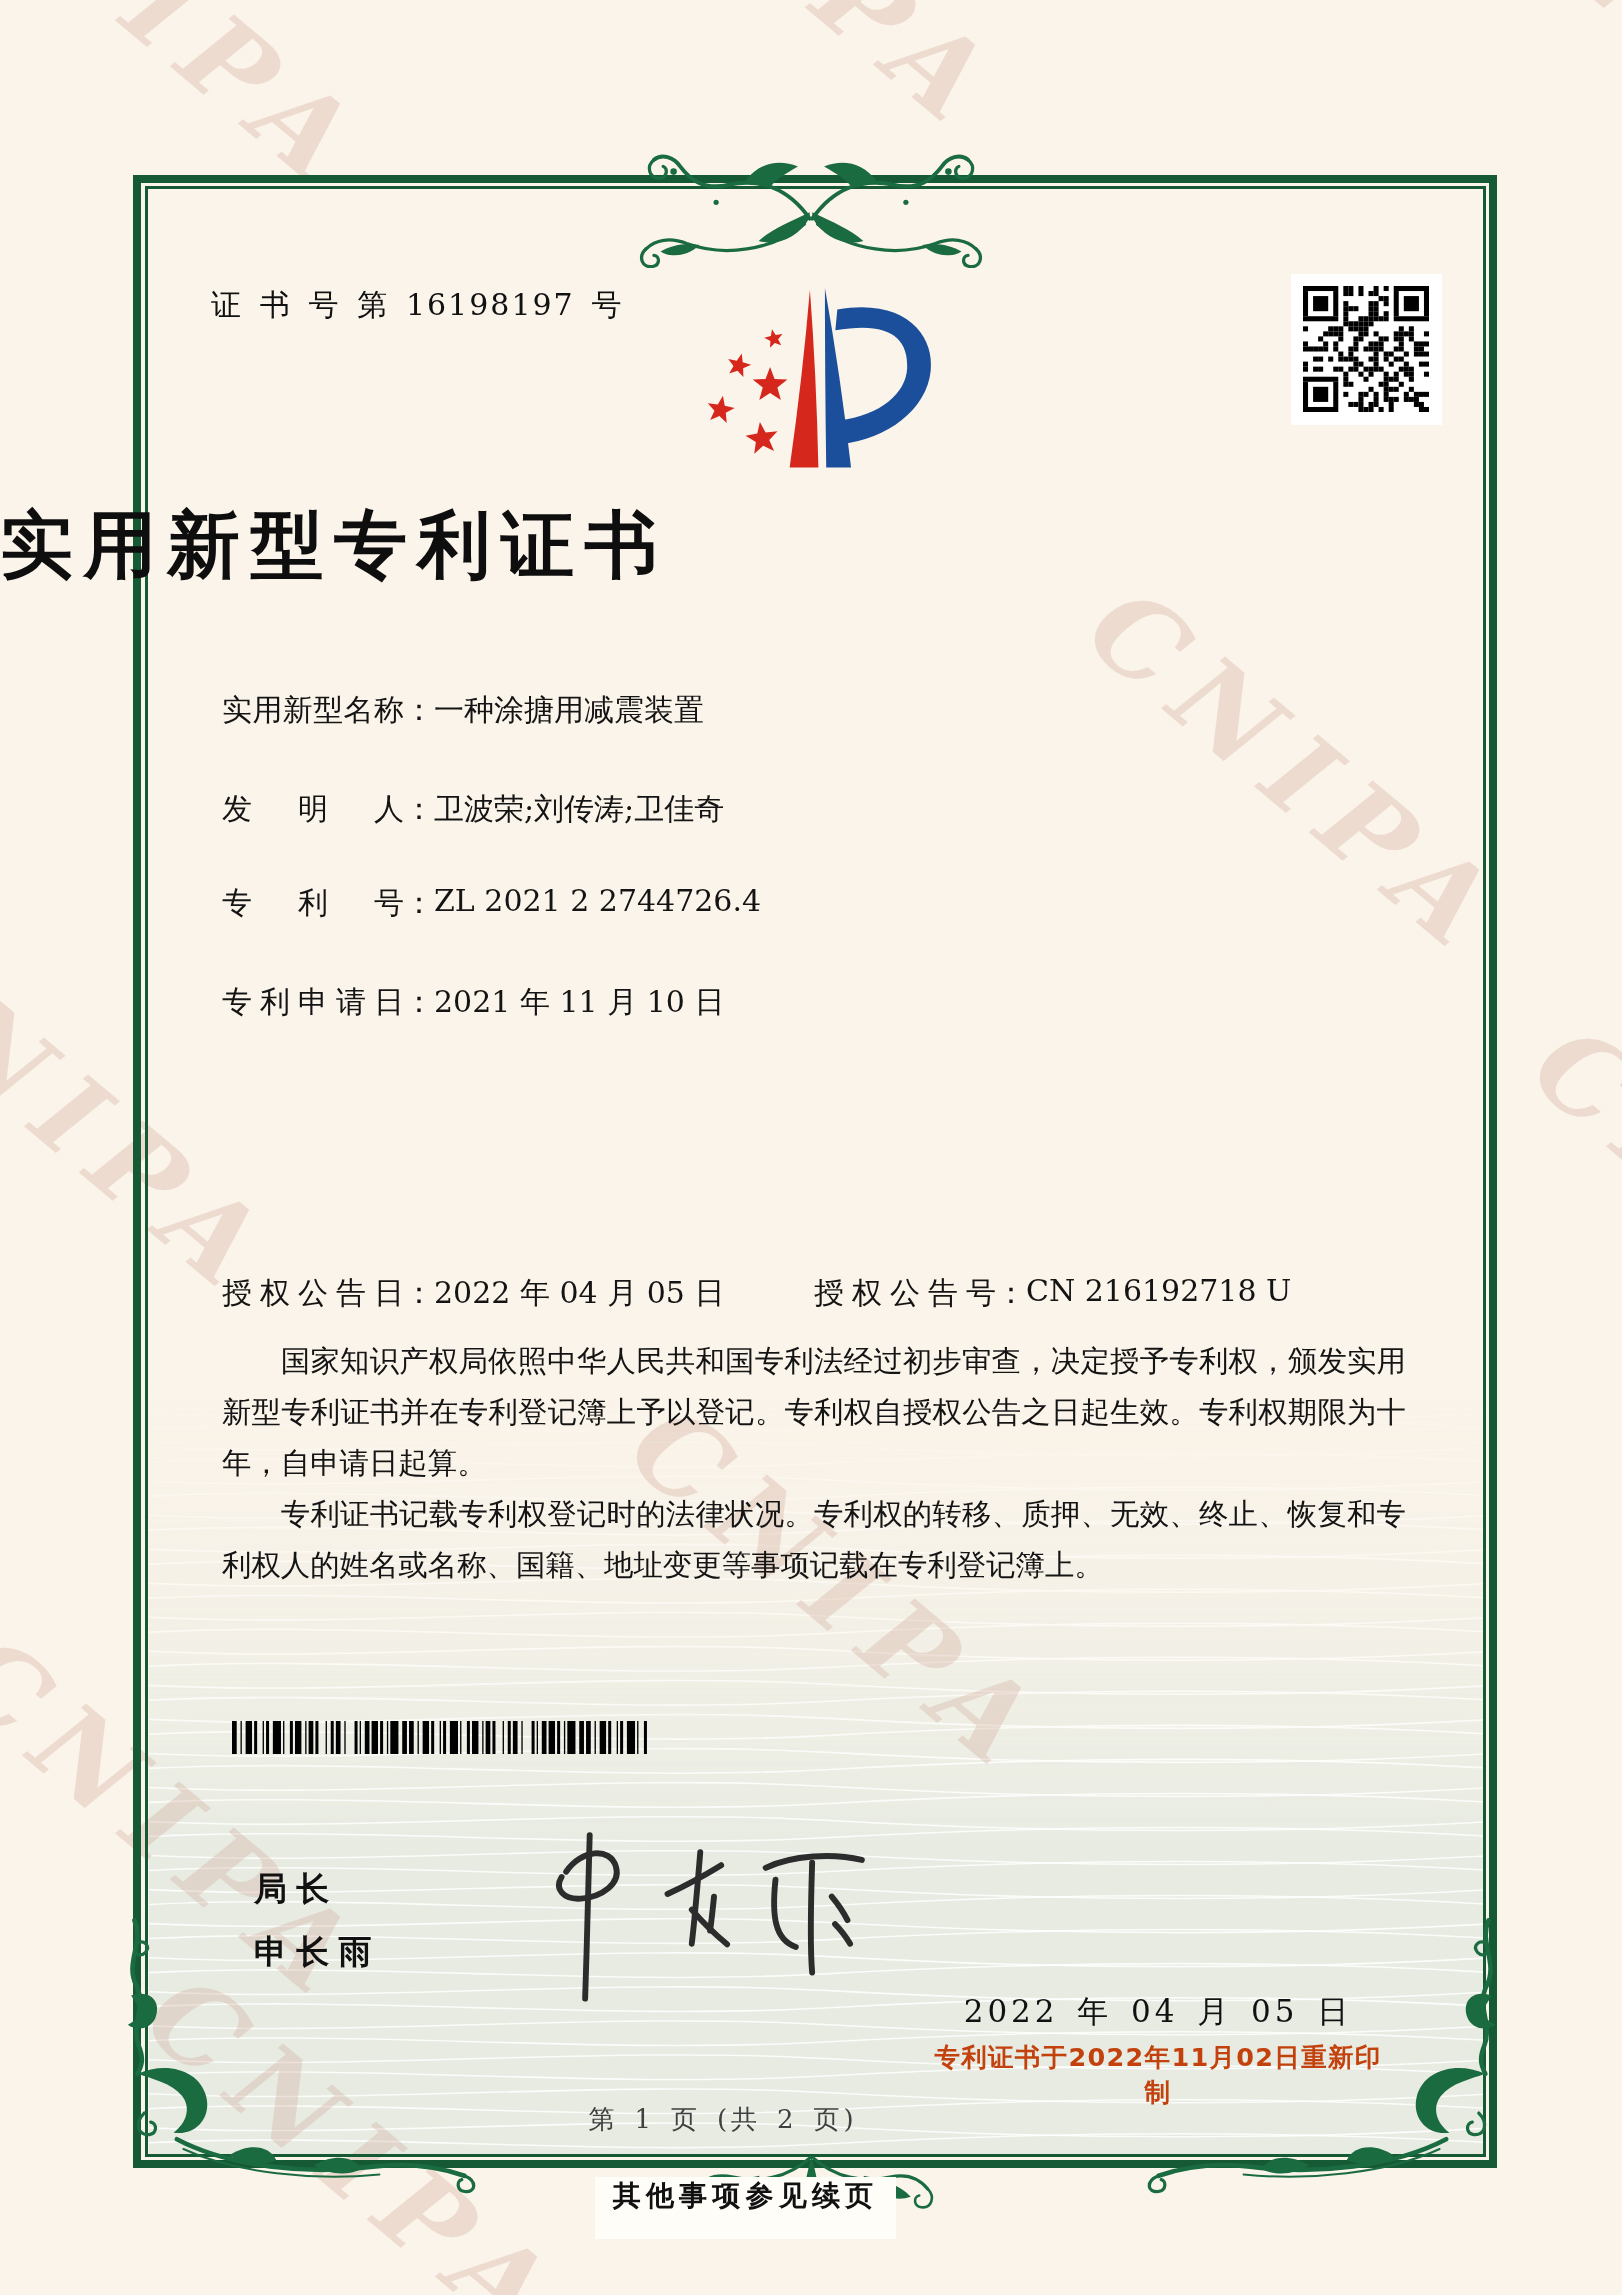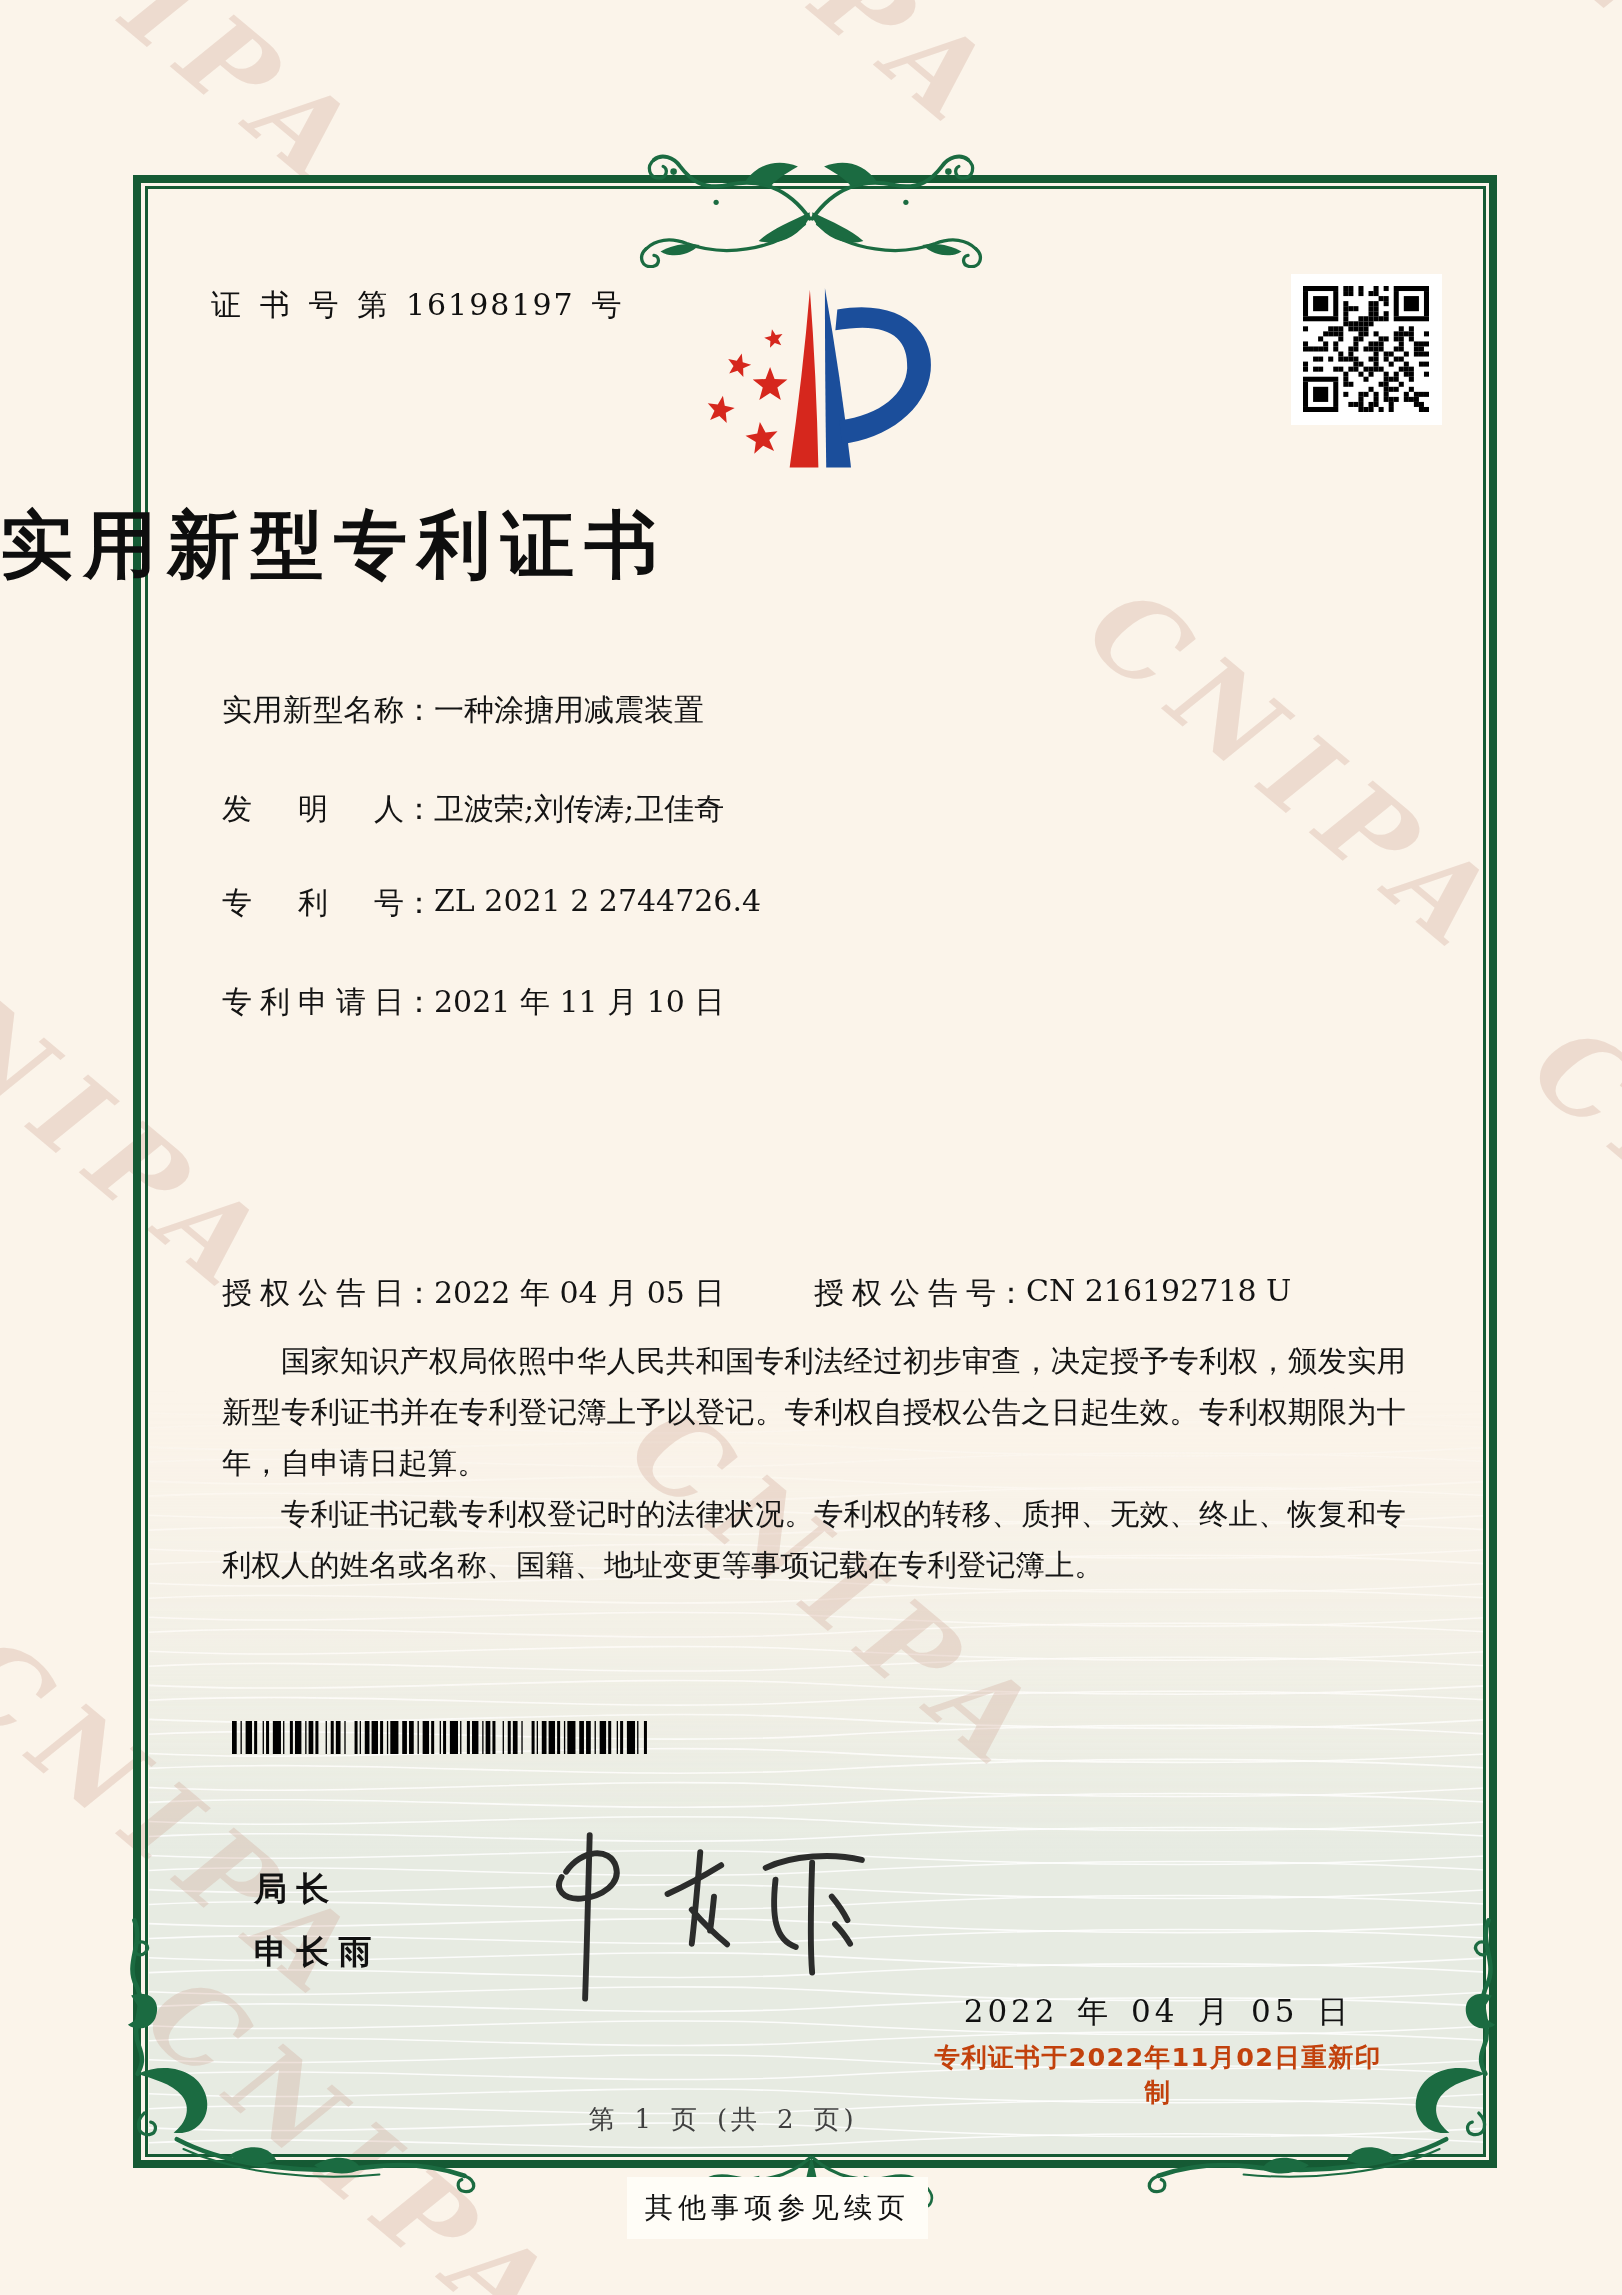--- a/index.html
+++ b/index.html
@@ -81,22 +81,22 @@
   .reprint{
     position:absolute;left:929px;top:2040px;width:458px;text-align:center;
     font-family:"DejaVu Sans","Liberation Sans",sans-serif;
     font-weight:bold;font-size:25.5px;letter-spacing:1.3px;color:#c2410c;
   }
   .page-indicator{
     position:absolute;left:0;top:2102px;width:1446px;text-align:center;
     font-size:26px;letter-spacing:3.9px;word-spacing:3.9px;color:#404040;
   }
   .note-box{
-    position:absolute;z-index:7;left:627px;top:2177px;width:301px;height:62px;
-    background:#fffdf7;display:flex;align-items:center;justify-content:center;
+    position:absolute;z-index:7;left:595px;top:2177px;width:301px;height:62px;
+    background:#fffdf7;display:flex;align-items:flex-start;justify-content:center;font-weight:bold;
   }
   .note-box span{font-size:28px;letter-spacing:5.2px;color:#111;}
 </style>
 </head>
 <body>
 
 <div class="page">
 
   <div class="wave-band">
     <svg id="waves" width="1336" height="781" viewBox="0 0 2041 1193" xmlns="http://www.w3.org/2000/svg">

